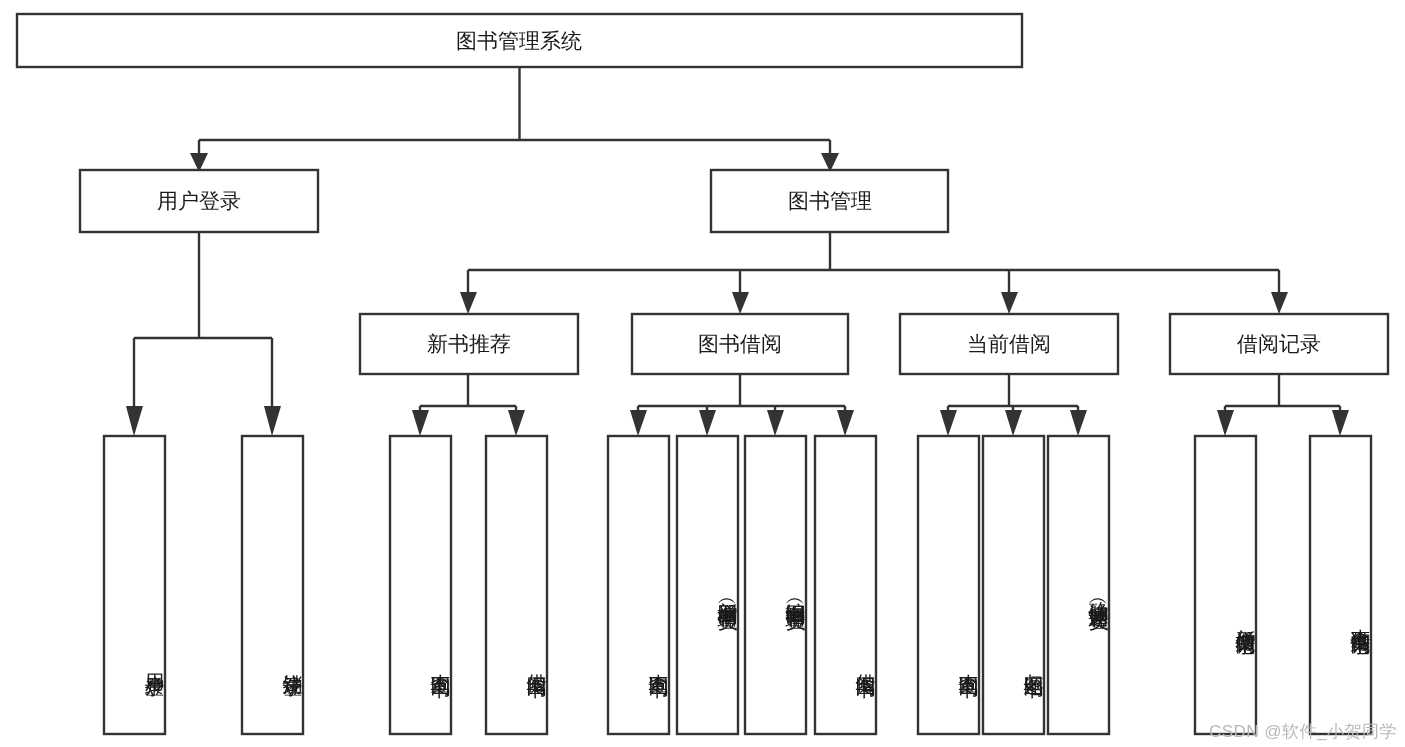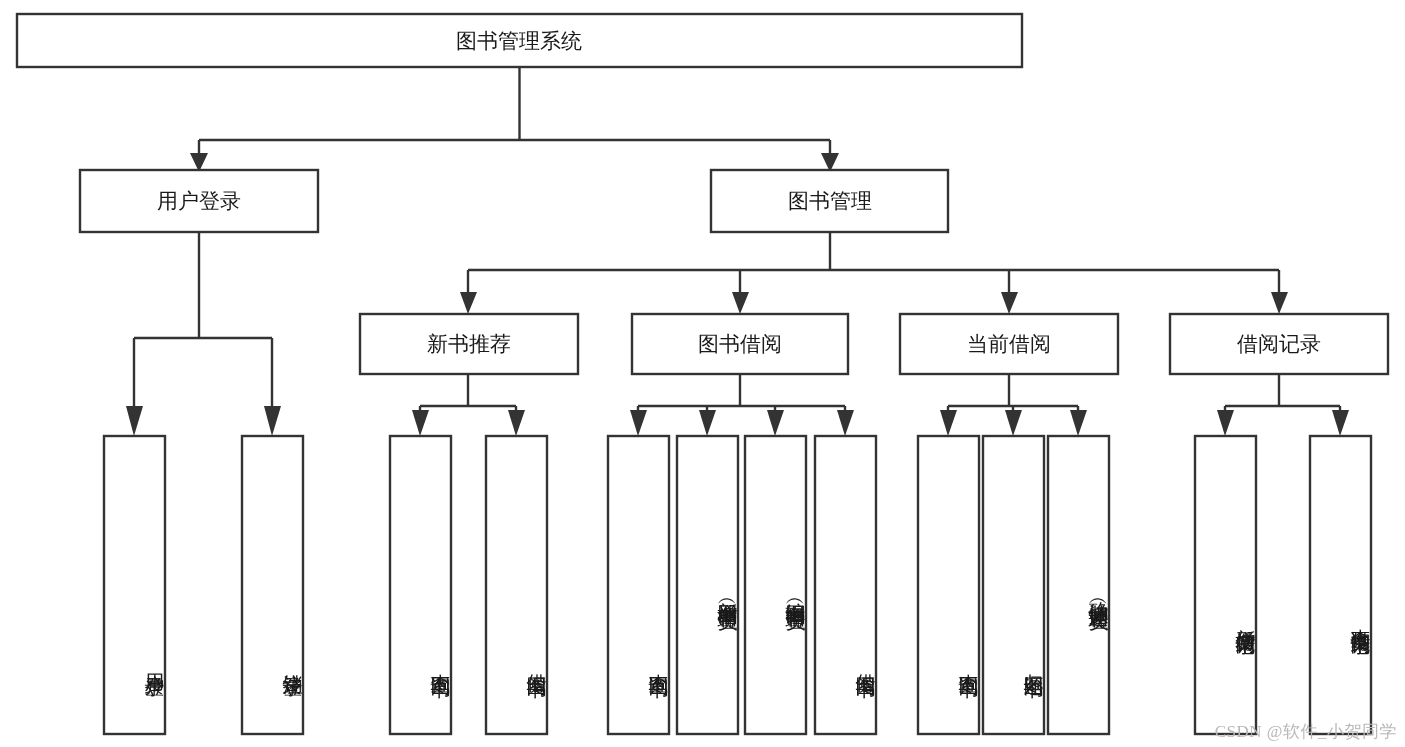--- a/index.html
+++ b/index.html
@@ -61,21 +61,21 @@
     line-height: 1.06;
     color: #1a1a1a;
     letter-spacing: 1.5px;
     white-space: nowrap;
     pointer-events: none;
   }
   .watermark {
     position: absolute;
     right: 8px;
     bottom: 4px;
-    font-family: Liberation Serif, serif;
+    font-family: Liberation Sans, sans-serif;
     font-size: 17px;
     color: #b8b8b8;
     letter-spacing: 0.5px;
     white-space: nowrap;
   }
 </style>
 </head>
 <body>
 
 <div id="diagram-root">

